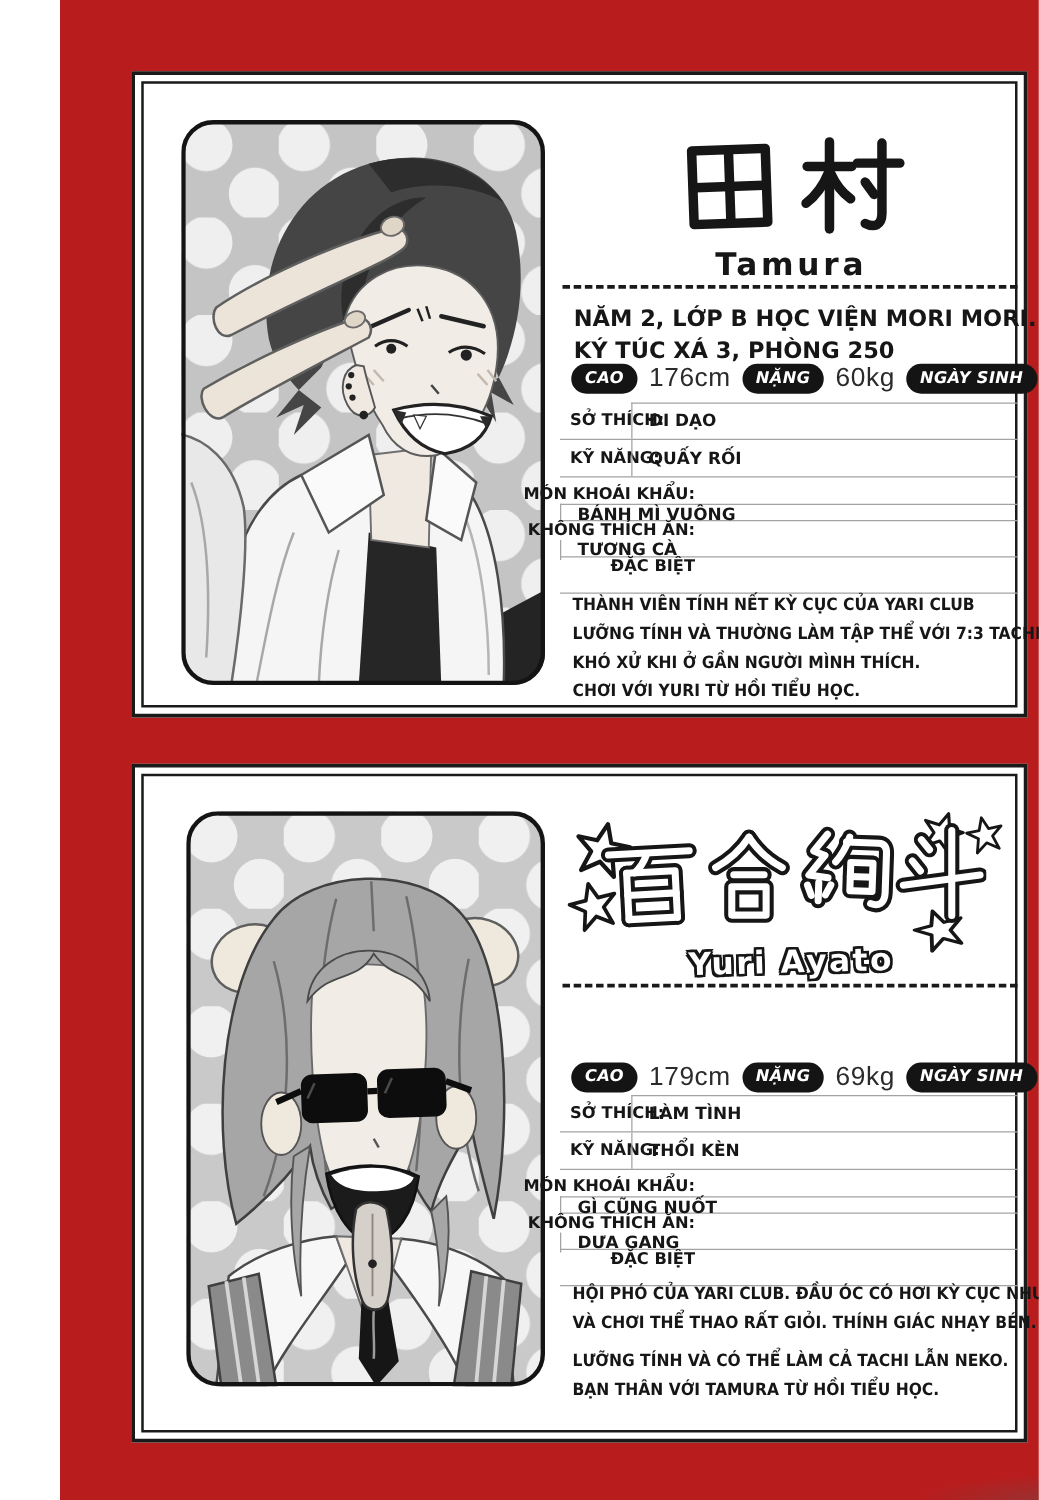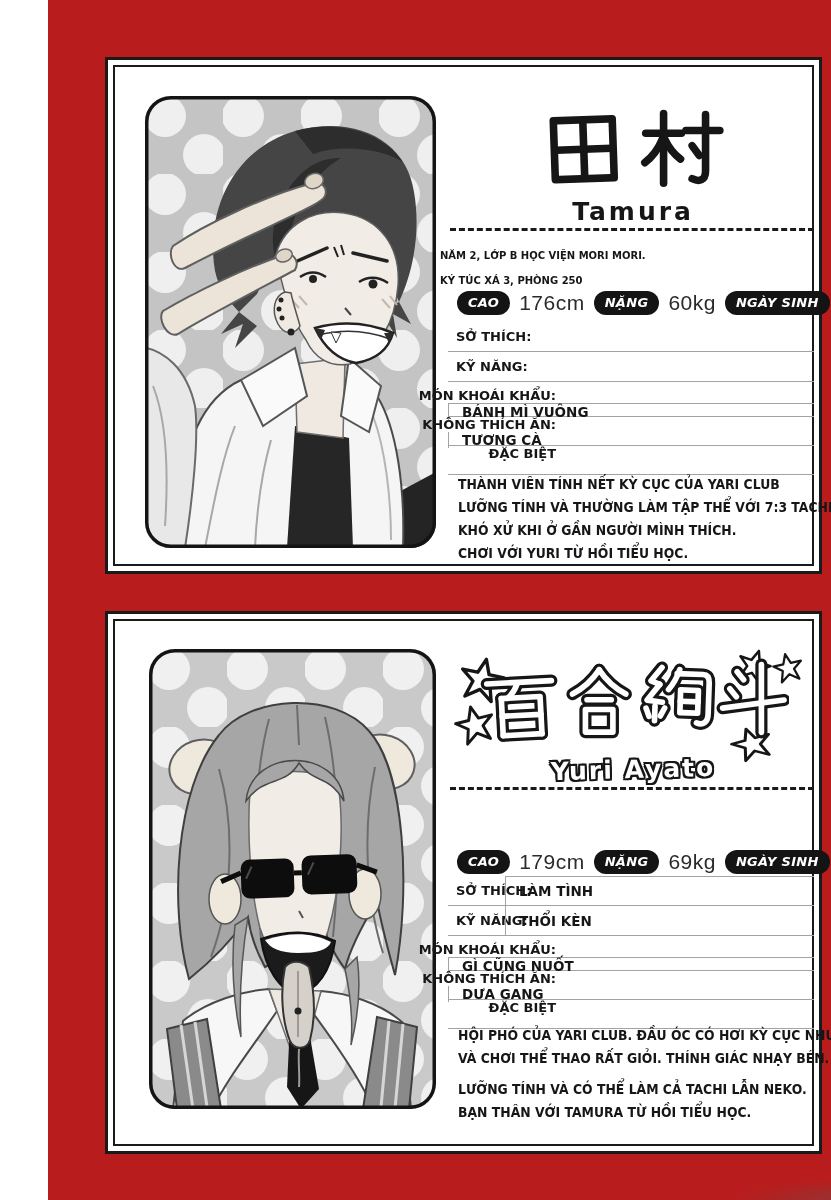--- a/index.html
+++ b/index.html
@@ -26,21 +26,21 @@
                 -2px 0 0 #161616,2px 0 0 #161616,0 -2px 0 #161616,0 2px 0 #161616;}
   .sr{position:absolute;width:1px;height:1px;overflow:hidden;clip-path:inset(50%);}
   
   .stars{position:absolute;}
   use.star{stroke:#161616;stroke-width:7;fill:none;stroke-linecap:round;stroke-linejoin:round;}
   
   .dashed{position:absolute;left:342px;width:364px;border-top:3px dashed #1a1a1a;}
   .card-0 .dashed{top:168px;}
   .card-1 .dashed{top:173px;}
   
-  .hdr{position:absolute;left:332px;width:356px;font-size:10px;font-weight:bold;line-height:25px;white-space:nowrap;}
+  .hdr{position:absolute;left:351px;width:356px;font-size:18px;font-weight:bold;line-height:25px;white-space:nowrap;}
   .card-0 .hdr{top:183px;}
   .card-1 .hdr{top:188px;}
   
   .stats{position:absolute;left:349px;display:flex;align-items:center;gap:9px;white-space:nowrap;}
   .card-0 .stats{top:231px;}
   .card-1 .stats{top:236px;}
   .pill{background:#141414;color:#fff;border-radius:14px;padding:4px 11px 5px;
         font-size:13px;font-weight:bold;font-style:italic;letter-spacing:.3px;}
   .stat-num{font-family:"Liberation Sans",sans-serif;font-size:21px;font-weight:400;color:#2b2b2b;letter-spacing:.5px;}
   .stat-comic{font-size:14.5px;font-weight:bold;font-style:italic;letter-spacing:.5px;}
@@ -213,23 +213,25 @@
       <span class="stat-num">176cm</span>
       <span class="pill">NẶNG</span>
       <span class="stat-num">60kg</span>
       <span class="pill">NGÀY SINH</span>
       <span class="stat-comic">21/11</span>
     </div>
 
     <div class="ptable">
       <div class="trow small">
         <div class="lab">SỞ THÍCH:</div>
+        <div class="val vtop">ĐI DẠO</div>
       </div>
       <div class="trow small">
         <div class="lab">KỸ NĂNG:</div>
+        <div class="val">QUẤY RỐI</div>
       </div>
       <div class="tgap"></div>
       <div class="trow wide">
         <div class="lab">MÓN KHOÁI KHẨU:</div>
         <div class="val vtop">BÁNH MÌ VUÔNG</div>
       </div>
       <div class="trow wide">
         <div class="lab">KHÔNG THÍCH ĂN:</div>
         <div class="val">TƯƠNG CÀ</div>
       </div>

